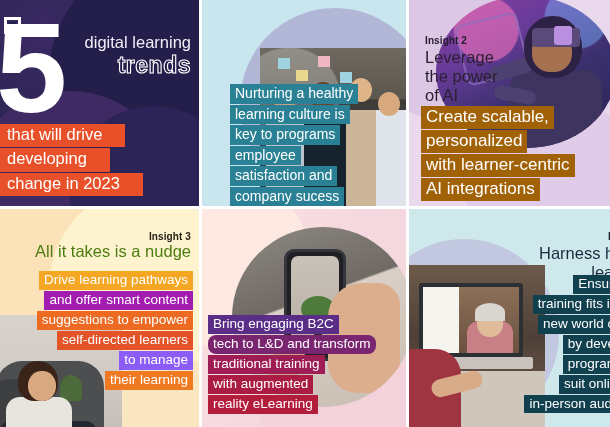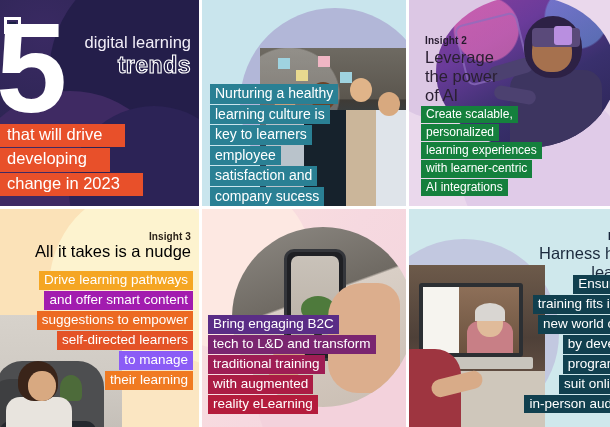--- a/index.html
+++ b/index.html
@@ -112,21 +112,21 @@
   #p1-photo .h4 { left:118px; top:44px; width:22px; height:24px; background:#d8a97f; }
   #p1-photo .body { position:absolute; bottom:0; height:96px; }
   #p1-photo .b1 { left:6px; width:40px; background:#b9c3cb; }
   #p1-photo .b2 { left:44px; width:46px; background:#16222c; }
   #p1-photo .b3 { left:86px; width:34px; background:#cbb69a; }
   #p1-photo .b4 { left:116px; width:34px; background:#dfe4ea; }
   #p1-title { position:absolute; left:9px; top:31px; }
   #p1-title .eyebrow { font-size:10px; color:#16243a; }
   #p1-title .headline { font-size:16.5px; color:#1b2a3d; margin-top:2px; }
   #p1-hl { left:8px; top:84px; }
-  #p1-hl .hl { background:#2a8094; font-size:14px; }
+  #p1-hl .hl { background:#2a8094; font-size:14px;margin-left:20px; }
 
   
   
   
   #panel-2 { left:409px; top:0; width:201px; height:206px; }
   #panel-2 .panel-bg { background:#ead8ec; }
   #p2-blob-a { left:-40px; top:-30px; width:150px; height:150px; background:#dcc7e4; }
   #p2-blob-b { right:-20px; bottom:-50px; width:170px; height:170px; background:#e0cbe8; }
   #p2-photo { right:-6px; top:-4px; width:180px; height:152px; border-radius:50%;
     background:
@@ -146,21 +146,21 @@
     border-radius:18px 18px 0 0; background:#3d3560; }
   #p2-photo .arm { position:absolute; background:#4c4170; border-radius:8px; }
   #p2-photo .a1 { left:52px; top:66px; width:46px; height:15px; transform:rotate(-16deg); }
   #p2-photo .a2 { left:58px; top:92px; width:42px; height:14px; transform:rotate(10deg); }
   #p2-photo .wire { position:absolute; left:24px; top:22px; width:64px; height:62px;
     border:2px solid rgba(140,110,190,.75); border-radius:8px; transform:rotate(-14deg); }
   #p2-title { position:absolute; left:16px; top:35px; }
   #p2-title .eyebrow { font-size:10px; color:#251a2e; }
   #p2-title .headline { font-size:16.5px; color:#2b2033; margin-top:2px; }
   #p2-hl { left:12px; top:106px; }
-  #p2-hl .hl { background:#15803d; font-size:12px; }
+  #p2-hl .hl { background:#a16207; font-size:17px; }
 
   
   
   
   #panel-3 { left:0; top:209px; width:199px; height:256px;text-decoration:underline; }
   #panel-3 .panel-bg { background:linear-gradient(115deg,#fce9cf 0%,#fdf4d9 45%,#fdecd3 100%); }
   #p3-blob-a { left:-40px; top:-50px; width:190px; height:190px; background:#fbe2b8; }
   #p3-blob-b { right:-30px; top:-20px; width:180px; height:200px; background:#fdf3cf; }
   #p3-blob-c { right:-50px; bottom:-60px; width:170px; height:170px; background:#fbe6c2; }
   #p3-photo { left:0px; bottom:0; width:122px; height:150px;
@@ -176,21 +176,21 @@
   #p3-photo .shirt { position:absolute; left:6px; top:82px; width:66px; height:50px;
     border-radius:14px 14px 0 0; background:#e8e4de; }
   #p3-photo .legs { position:absolute; left:0px; bottom:0; width:96px; height:44px;
     border-radius:10px; background:#24282e; }
   #p3-photo .book { position:absolute; left:18px; top:116px; width:48px; height:22px;
     background:#f2efe8; border-top:3px solid #1d2733; transform:rotate(-8deg); }
   #p3-photo .plant { position:absolute; left:60px; top:60px; width:22px; height:26px;
     background:#4d6b3a; border-radius:50% 50% 20% 20%; }
   #p3-title { position:absolute; right:8px; top:22px; text-align:right; }
   #p3-title .eyebrow { font-size:10px; color:#2a2118; }
-  #p3-title .headline { font-size:16.5px; color:#000000; margin-top:0; }
+  #p3-title .headline { font-size:16.5px; color:#4d7c0f; margin-top:0; }
   #p3-hl { right:6px; top:62px; }
   #p3-hl .hl { font-size:13.5px; }
   #p3-hl .hl:nth-child(1) { background:#f5a623; }
   #p3-hl .hl:nth-child(2) { background:#a21caf; }
   #p3-hl .hl:nth-child(3) { background:#ec6a22; }
   #p3-hl .hl:nth-child(4) { background:#e45327; }
   #p3-hl .hl:nth-child(5) { background:#8b5cf6; }
   #p3-hl .hl:nth-child(6) { background:#f07a22; }
 
   
@@ -213,21 +213,21 @@
   #p4-photo .hand { position:absolute; left:96px; top:56px; width:72px; height:110px;
     border-radius:34px 22px 20px 30px; background:#dcae8d; }
   #p4-photo .thumb { position:absolute; left:40px; top:108px; width:30px; height:52px;
     border-radius:16px; background:#d2a383; transform:rotate(18deg); }
   #p4-title { position:absolute; left:18px; top:28px; }
   #p4-title .eyebrow { font-size:10px; color:#2c2030; }
   #p4-title .headline { font-size:16.5px; color:#2e2533; margin-top:3px; }
   #p4-hl { left:6px; top:106px; }
   #p4-hl .hl { font-size:13.5px; }
   #p4-hl .hl:nth-child(1) { background:#5a2d86; }
-  #p4-hl .hl:nth-child(2) { background:#7a2570; }
+  #p4-hl .hl:nth-child(2) { background:#7a2570;border-radius:8px; }
   #p4-hl .hl:nth-child(3) { background:#9e1d54; }
   #p4-hl .hl:nth-child(4) { background:#ab1c44; }
   #p4-hl .hl:nth-child(5) { background:#b41c3c; }
 
   
   
   
   #panel-5 { left:409px; top:209px; width:201px; height:218px; }
   #panel-5 .panel-bg { background:#cfe8ec; }
   #p5-blob-a { left:-40px; top:30px; width:190px; height:190px; background:#c2c8e0; }
@@ -302,21 +302,21 @@
       <div class="body b3"></div>
       <div class="body b4"></div>
       <div class="head h1"></div>
       <div class="head h2"></div>
       <div class="head h3"></div>
       <div class="head h4"></div>
     </div>
     <div class="hl-wrap" id="p1-hl">
       <span class="hl">Nurturing a healthy</span>
       <span class="hl">learning culture is</span>
-      <span class="hl">key to learners</span>
+      <span class="hl">key to programs</span>
       <span class="hl">employee</span>
       <span class="hl">satisfaction and</span>
       <span class="hl">company sucess</span>
     </div>
   </div>
 
   <div class="panel" id="panel-2">
     <div class="panel-bg"></div>
     <div class="blob" id="p2-blob-a"></div>
     <div class="blob" id="p2-blob-b"></div>
@@ -332,21 +332,20 @@
     </div>
     <div id="p2-title">
       <div class="eyebrow">Insight 2</div>
       <div class="headline" style="white-space:pre-line">Leverage
 the power
 of AI</div>
     </div>
     <div class="hl-wrap" id="p2-hl">
       <span class="hl">Create scalable,</span>
       <span class="hl">personalized</span>
-      <span class="hl">learning experiences</span>
       <span class="hl">with learner-centric</span>
       <span class="hl">AI integrations</span>
     </div>
   </div>
 
   <div class="panel" id="panel-3">
     <div class="panel-bg"></div>
     <div class="blob" id="p3-blob-a"></div>
     <div class="blob" id="p3-blob-b"></div>
     <div class="blob" id="p3-blob-c"></div>

